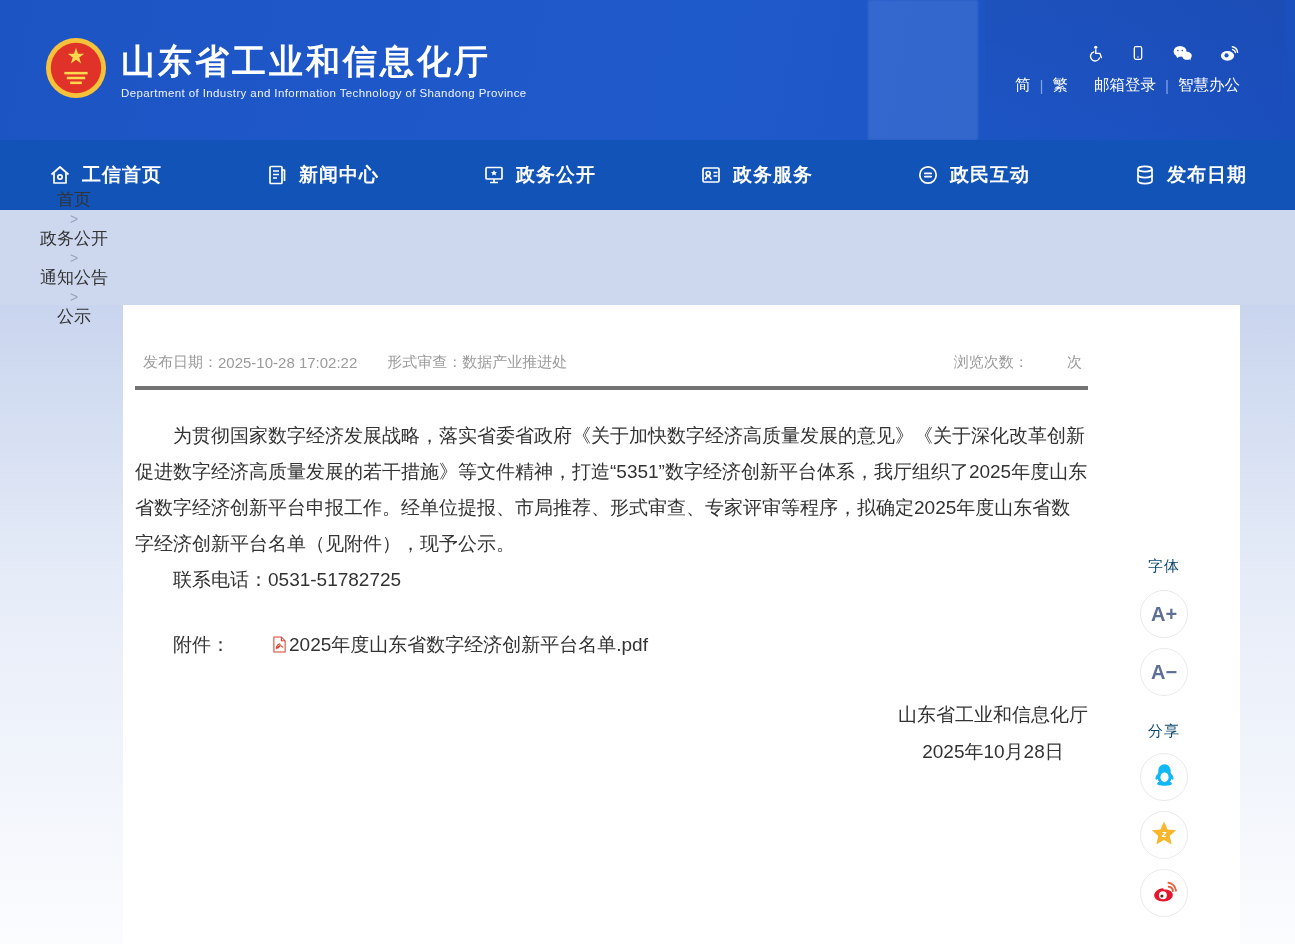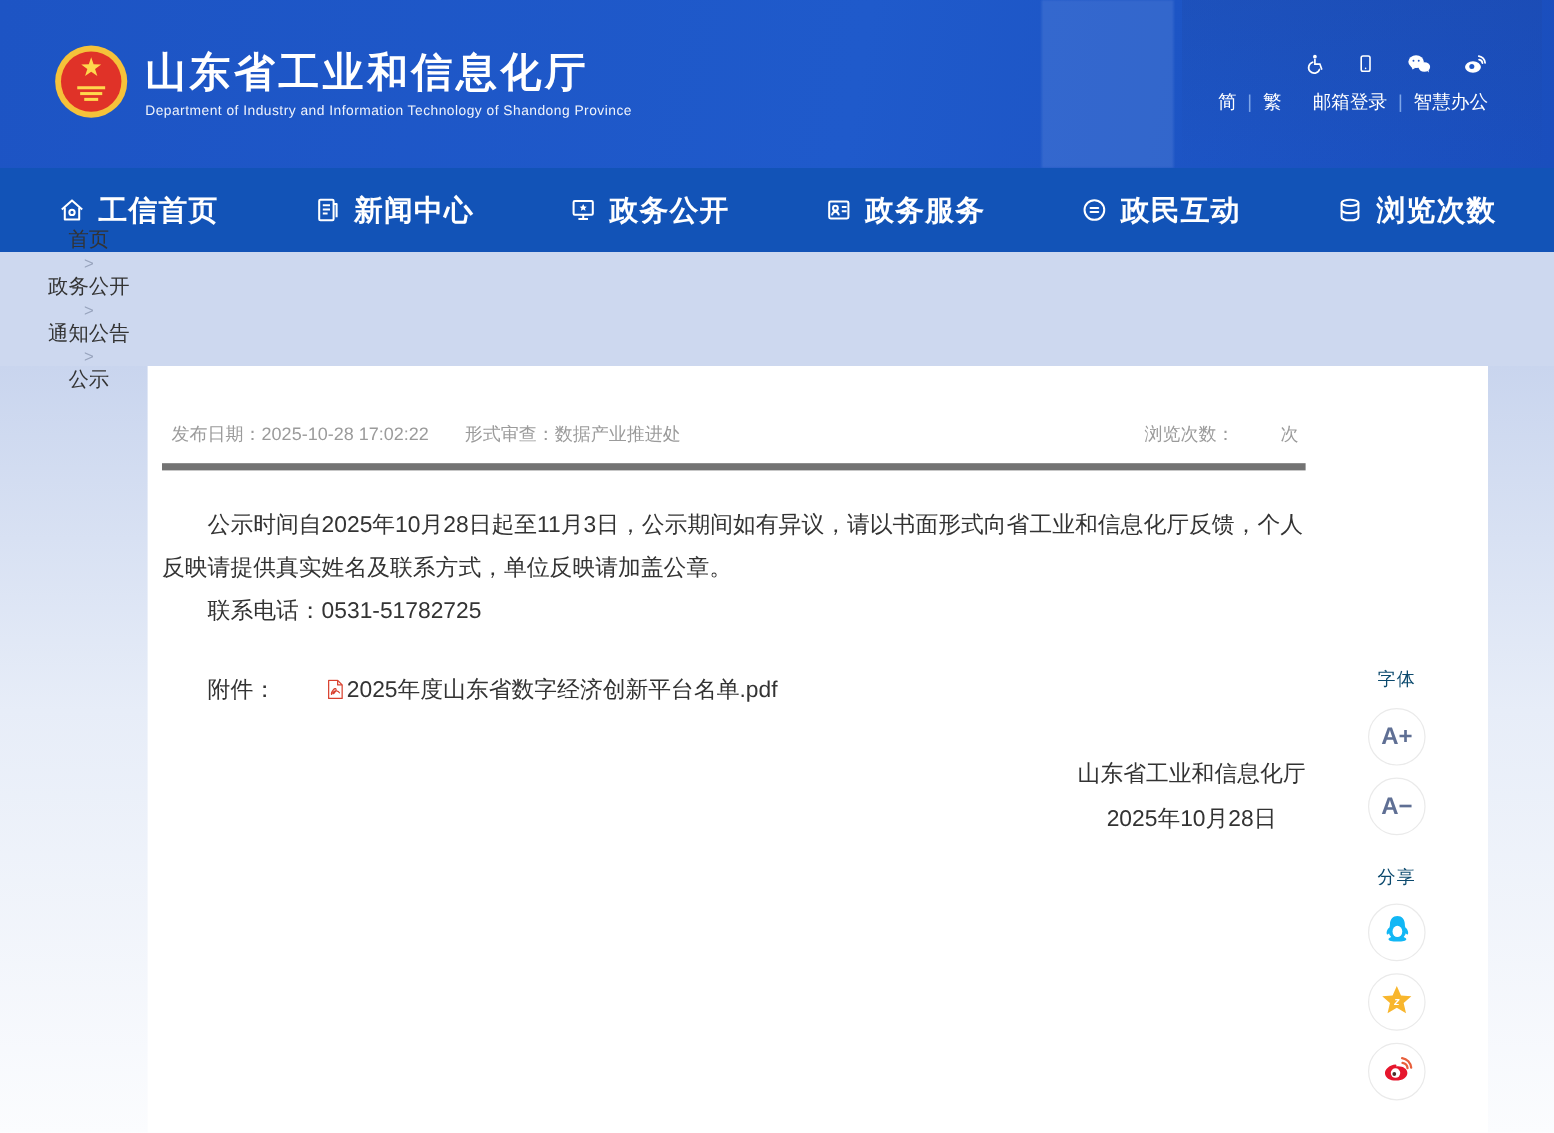--- a/index.html
+++ b/index.html
@@ -31,39 +31,39 @@
   .top-icons { display:flex; gap:26px; align-items:center; }
   .top-icons svg { display:block; cursor:pointer; }
   .quick-links { display:flex; align-items:center; color:#fff; font-size:15.5px; }
   .quick-links .ql { cursor:pointer; }
   .quick-links .sep { color:#7ea6e8; margin:0 9px; }
   .quick-links .gap { width:26px; }
 
   
   .main-nav { height:70px; background:#1253b7; display:flex; align-items:center;
     justify-content:space-between; padding:0 48px; }
-  .nav-item { display:flex; align-items:center; gap:10px; color:#fff; font-size:24px;
+  .nav-item { display:flex; align-items:center; gap:10px; color:#fff; font-size:19px;
     font-weight:600; cursor:pointer; letter-spacing:1px; }
   .nav-item svg { display:block; }
 
   
   .crumb-band { height:95px; background:#cdd8ef; display:flex; align-items:center; padding:0 40px; }
   .crumb { display:flex; align-items:center; font-size:17px; color:#333;flex-direction:column; }
   .crumb .c-item { cursor:pointer; }
   .crumb .c-sep { color:#98a4bd; margin:0 17px; font-size:14px; }
 
   .page-body { min-height:639px;
     background:linear-gradient(180deg,#c9d5ee 0%,#e7edf8 45%,#fbfcfe 100%); }
   .card { display:flex; margin:0 55px 0 123px; background:#fff; min-height:639px; }
   .card-main { flex:1; padding:48px 0 30px 12px; min-width:0; }
 
   .article-title { text-align:center; font-size:36px; font-weight:bold; color:#2e2e2e;
     letter-spacing:2px; margin-bottom:26px; }
   .meta-row { display:flex; align-items:center; font-size:15px; color:#9b9b9b;
-    padding:0 0 14px 8px; border-bottom:6px solid #737373; }
+    padding:0 0 14px 8px; border-bottom:4px solid #737373; }
   .meta-row .m-gap { width:30px; }
   .meta-right { margin-left:auto; padding-right:6px; }
   .meta-right .v-gap { display:inline-block; width:30px; }
 
   .article-body { margin-top:28px; font-size:19px; color:#333; line-height:36px; }
   .article-body p { text-indent:2em; }
   .attach-line { margin-top:34px; text-indent:2em; font-size:19px; color:#333; }
   .attach-line .pdf-ico { display:inline-block; vertical-align:-2px; margin:0 2px 0 4px; }
   .attach-link { color:#333; text-decoration:none; cursor:pointer; }
 
@@ -202,21 +202,21 @@
     <span>政民互动</span>
   </div>
   <div class="nav-item">
     <span>
       <svg width="24" height="24" viewBox="0 0 24 24" fill="none" stroke="#fff" stroke-width="1.7">
         <ellipse cx="12" cy="6" rx="7" ry="2.6"></ellipse>
         <path d="M5 6 v12 c0,1.45 3.1,2.6 7,2.6 s7-1.15 7-2.6 v-12"></path>
         <path d="M5 12 c0,1.45 3.1,2.6 7,2.6 s7-1.15 7-2.6"></path>
       </svg>
     </span>
-    <span>浏览次数</span>
+    <span>发布日期</span>
   </div>
 </nav>
 
 <div class="crumb-band">
   <div class="crumb">
     <span class="c-item">首页</span>
     <span class="c-sep">&gt;</span>
     <span class="c-item">政务公开</span>
     <span class="c-sep">&gt;</span>
     <span class="c-item">通知公告</span>
@@ -237,21 +237,21 @@
         <span>形式审查：</span>
         <span>数据产业推进处</span>
         <span class="meta-right">
           <span>浏览次数：</span>
           <span class="v-gap"></span>
           <span>次</span>
         </span>
       </div>
 
       <div class="article-body">
-        <p>公示时间自2025年10月28日起至11月3日，公示期间如有异议，请以书面形式向省工业和信息化厅反馈，个人反映请提供真实姓名及联系方式，单位反映请加盖公章。</p>
+        <p>为贯彻国家数字经济发展战略，落实省委省政府《关于加快数字经济高质量发展的意见》《关于深化改革创新促进数字经济高质量发展的若干措施》等文件精神，打造“5351”数字经济创新平台体系，我厅组织了2025年度山东省数字经济创新平台申报工作。经单位提报、市局推荐、形式审查、专家评审等程序，拟确定2025年度山东省数字经济创新平台名单（见附件），现予公示。</p>
         <p>联系电话：0531-51782725</p>
       </div>
 
       <div class="attach-line">
         <span>附件：</span><span class="pdf-ico"><svg width="15" height="17" viewBox="0 0 16 18">
             <path d="M2 1 h8 l4 4 v12 h-12 z" fill="#fff" stroke="#d9402e" stroke-width="1.1" stroke-linejoin="round"></path>
             <path d="M10 1 v4 h4" fill="none" stroke="#d9402e" stroke-width="1.1" stroke-linejoin="round"></path>
             <path d="M4.6 13.5 c-.8-1.8 3.2-7 4-4.6 c.7 2.1-4.2 5.8-2.6 2.9 c1.4-2.6 4.6-1.4 5.6.2" fill="none" stroke="#d9402e" stroke-width="1.1" stroke-linecap="round"></path>
           </svg></span><a class="attach-link">2025年度山东省数字经济创新平台名单.pdf</a>
       </div>

